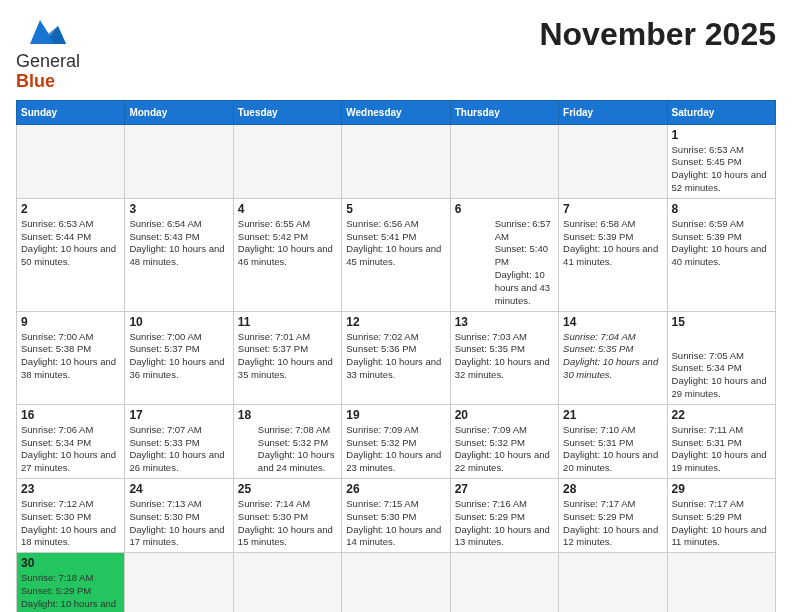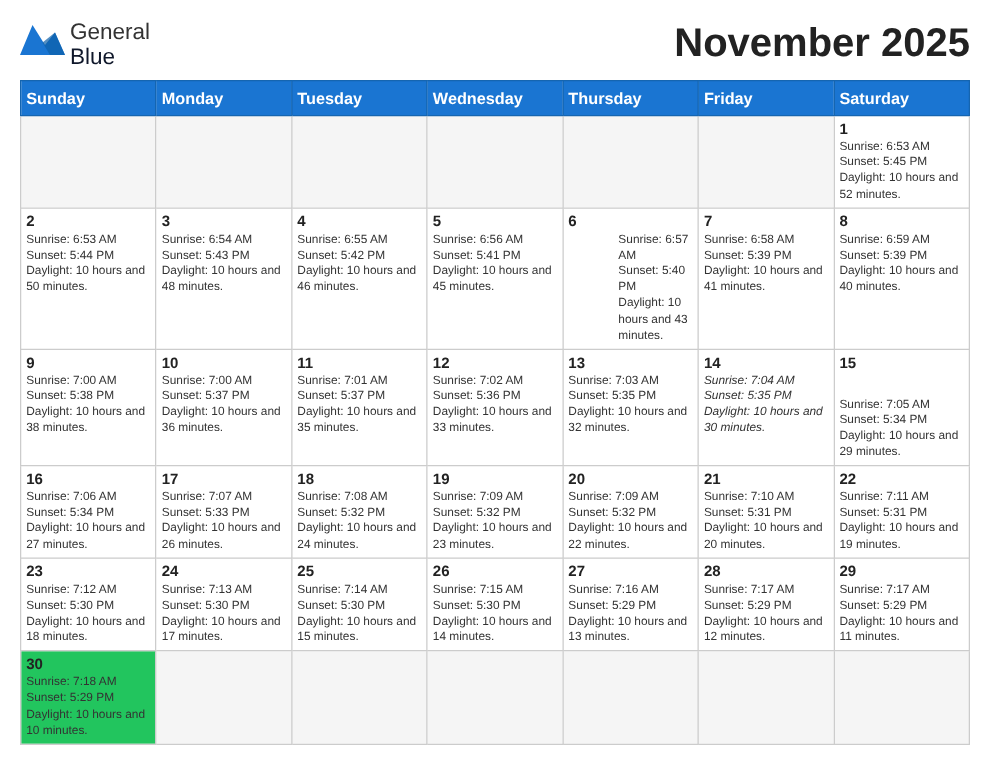--- a/index.html
+++ b/index.html
@@ -11,30 +11,32 @@
       padding: 16px;
     }
     .header {
       display: flex;
       justify-content: space-between;
       align-items: flex-start;
       margin-bottom: 8px;
     }
     .logo {
       display: flex;
+      align-items: center;
       gap: 4px;
+      flex-direction: column;
     }
     .logo-text {
       font-size: 18px;
       color: #333;
       line-height: 1.1;
     }
     .logo-text span {
-      color: #0f172a;
-      font-weight: normal;
+      color: #c2410c;
+      font-weight: bold;
     }
     .logo-icon {
       width: 36px;
       height: 32px;
     }
     .title-block {
       text-align: right;
     }
     .month-title {
       font-size: 32px;
@@ -46,21 +48,21 @@
       color: #444;
     }
     .calendar {
       width: 100%;
       border-collapse: collapse;
       border: 1px solid #ccc;
     }
     .calendar th {
       background-color: #1a75d2;
       color: #fff;
-      font-size: 13px;
+      font-size: 10px;
       font-weight: bold;
       padding: 6px 4px;
       text-align: left;
       border: 1px solid #1565b0;
     }
     .calendar td {
       width: 14.28%;
       vertical-align: top;
       border: 1px solid #ccc;
       padding: 3px 4px;
@@ -234,21 +236,21 @@
 Daylight: 10 hours and 27 minutes.</div>
         </td>
         <td>
           <span class="day-number">17</span>
           <div class="day-info" style="white-space: pre-line;">Sunrise: 7:07 AM
 Sunset: 5:33 PM
 Daylight: 10 hours and 26 minutes.</div>
         </td>
         <td>
           <span class="day-number">18</span>
-          <div class="day-info" style="white-space: pre-line;">Sunrise: 7:08 AM
+          <div class="day-info" style="white-space: pre-line; margin-left: 20px;">Sunrise: 7:08 AM
 Sunset: 5:32 PM
 Daylight: 10 hours and 24 minutes.</div>
         </td>
         <td>
           <span class="day-number">19</span>
           <div class="day-info" style="white-space: pre-line;">Sunrise: 7:09 AM
 Sunset: 5:32 PM
 Daylight: 10 hours and 23 minutes.</div>
         </td>
         <td>

